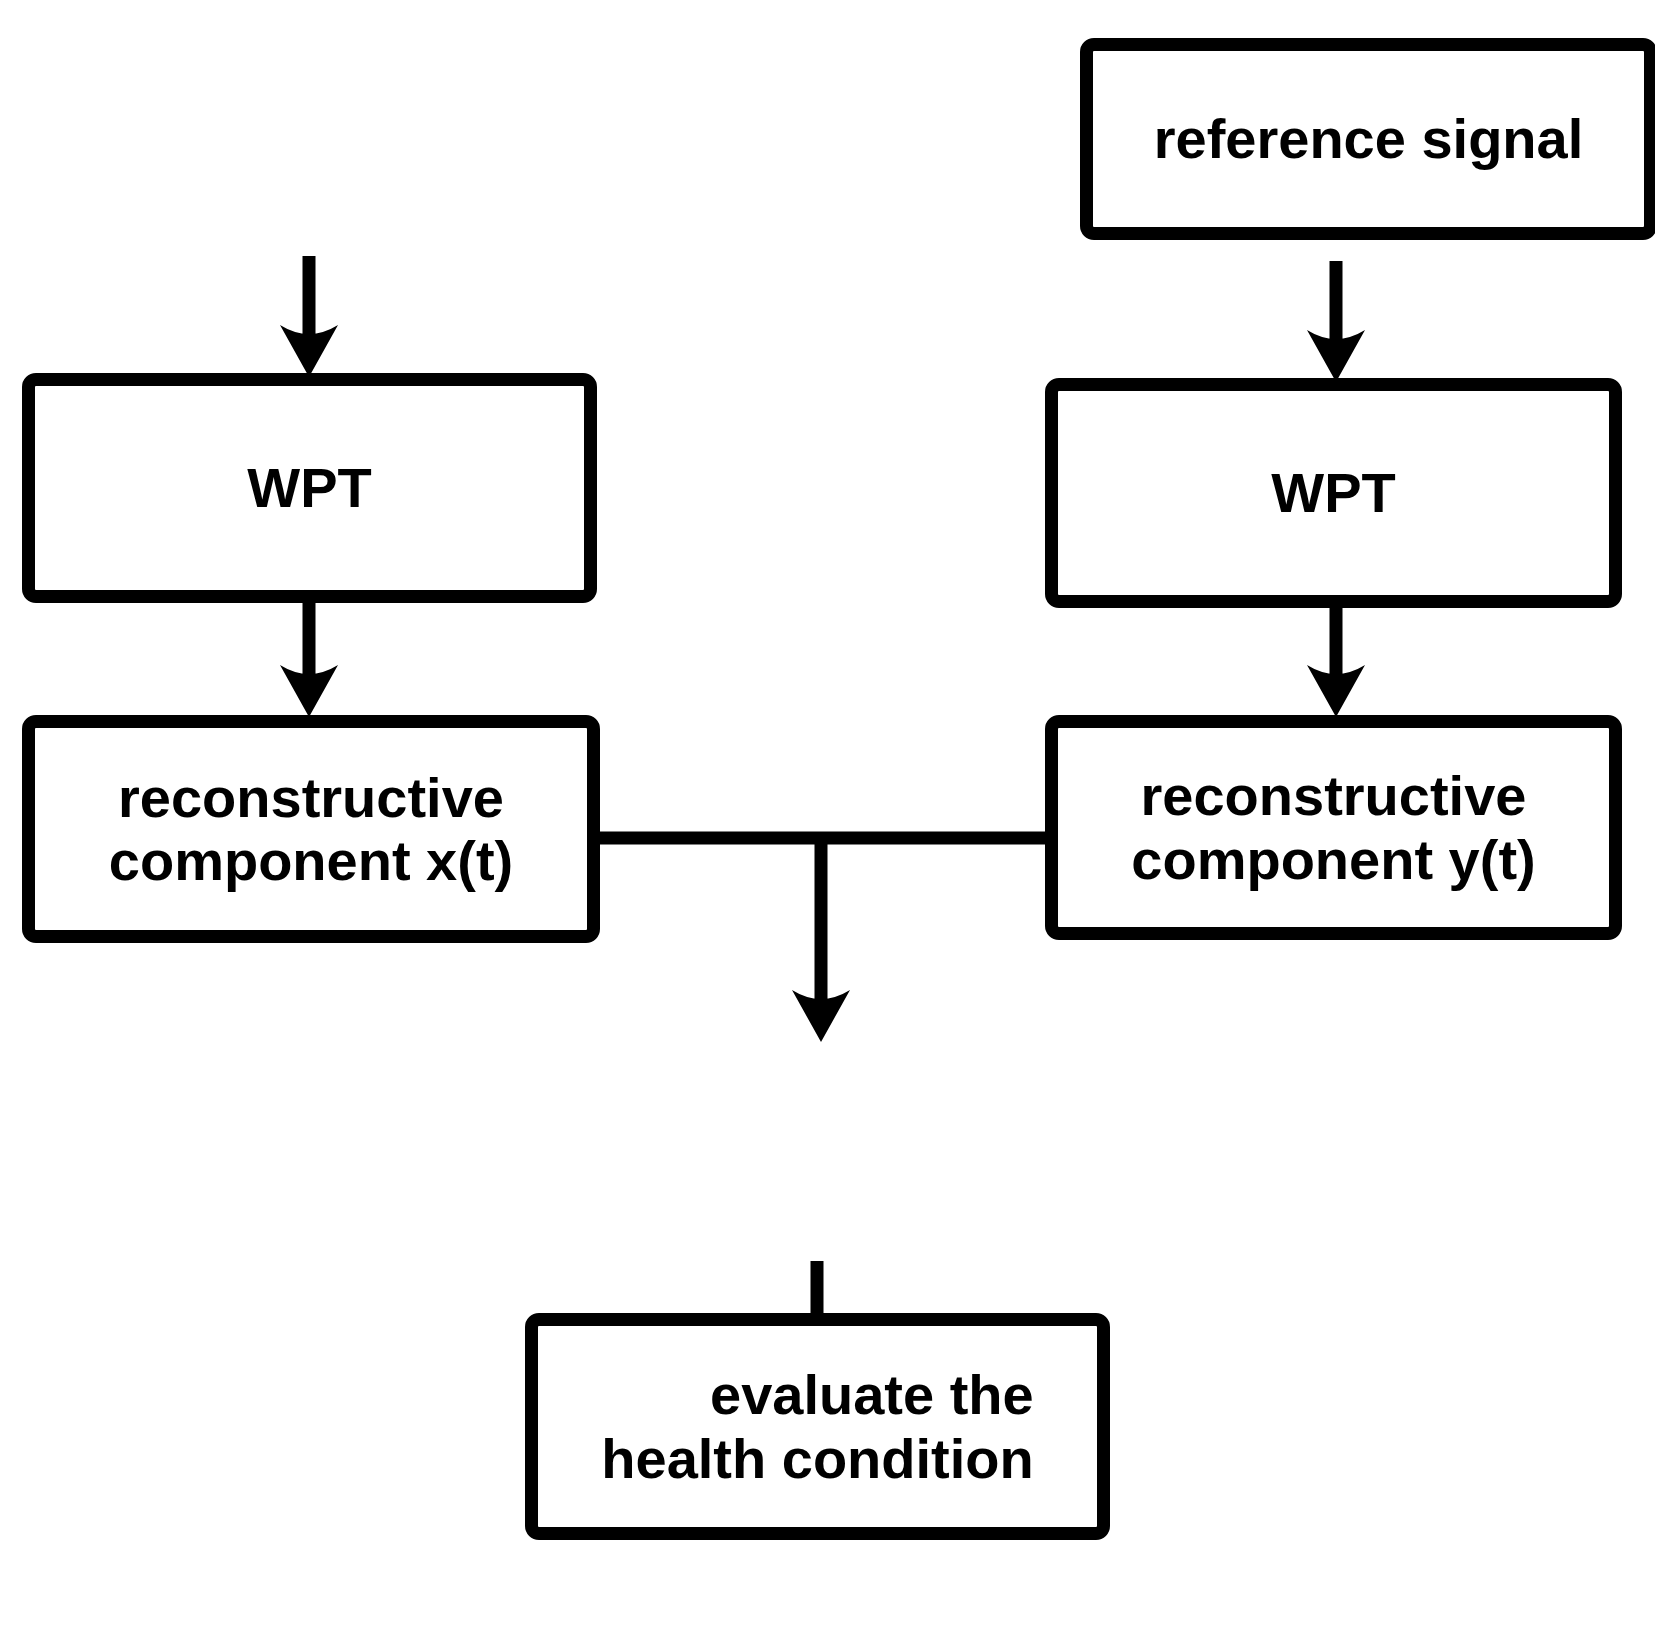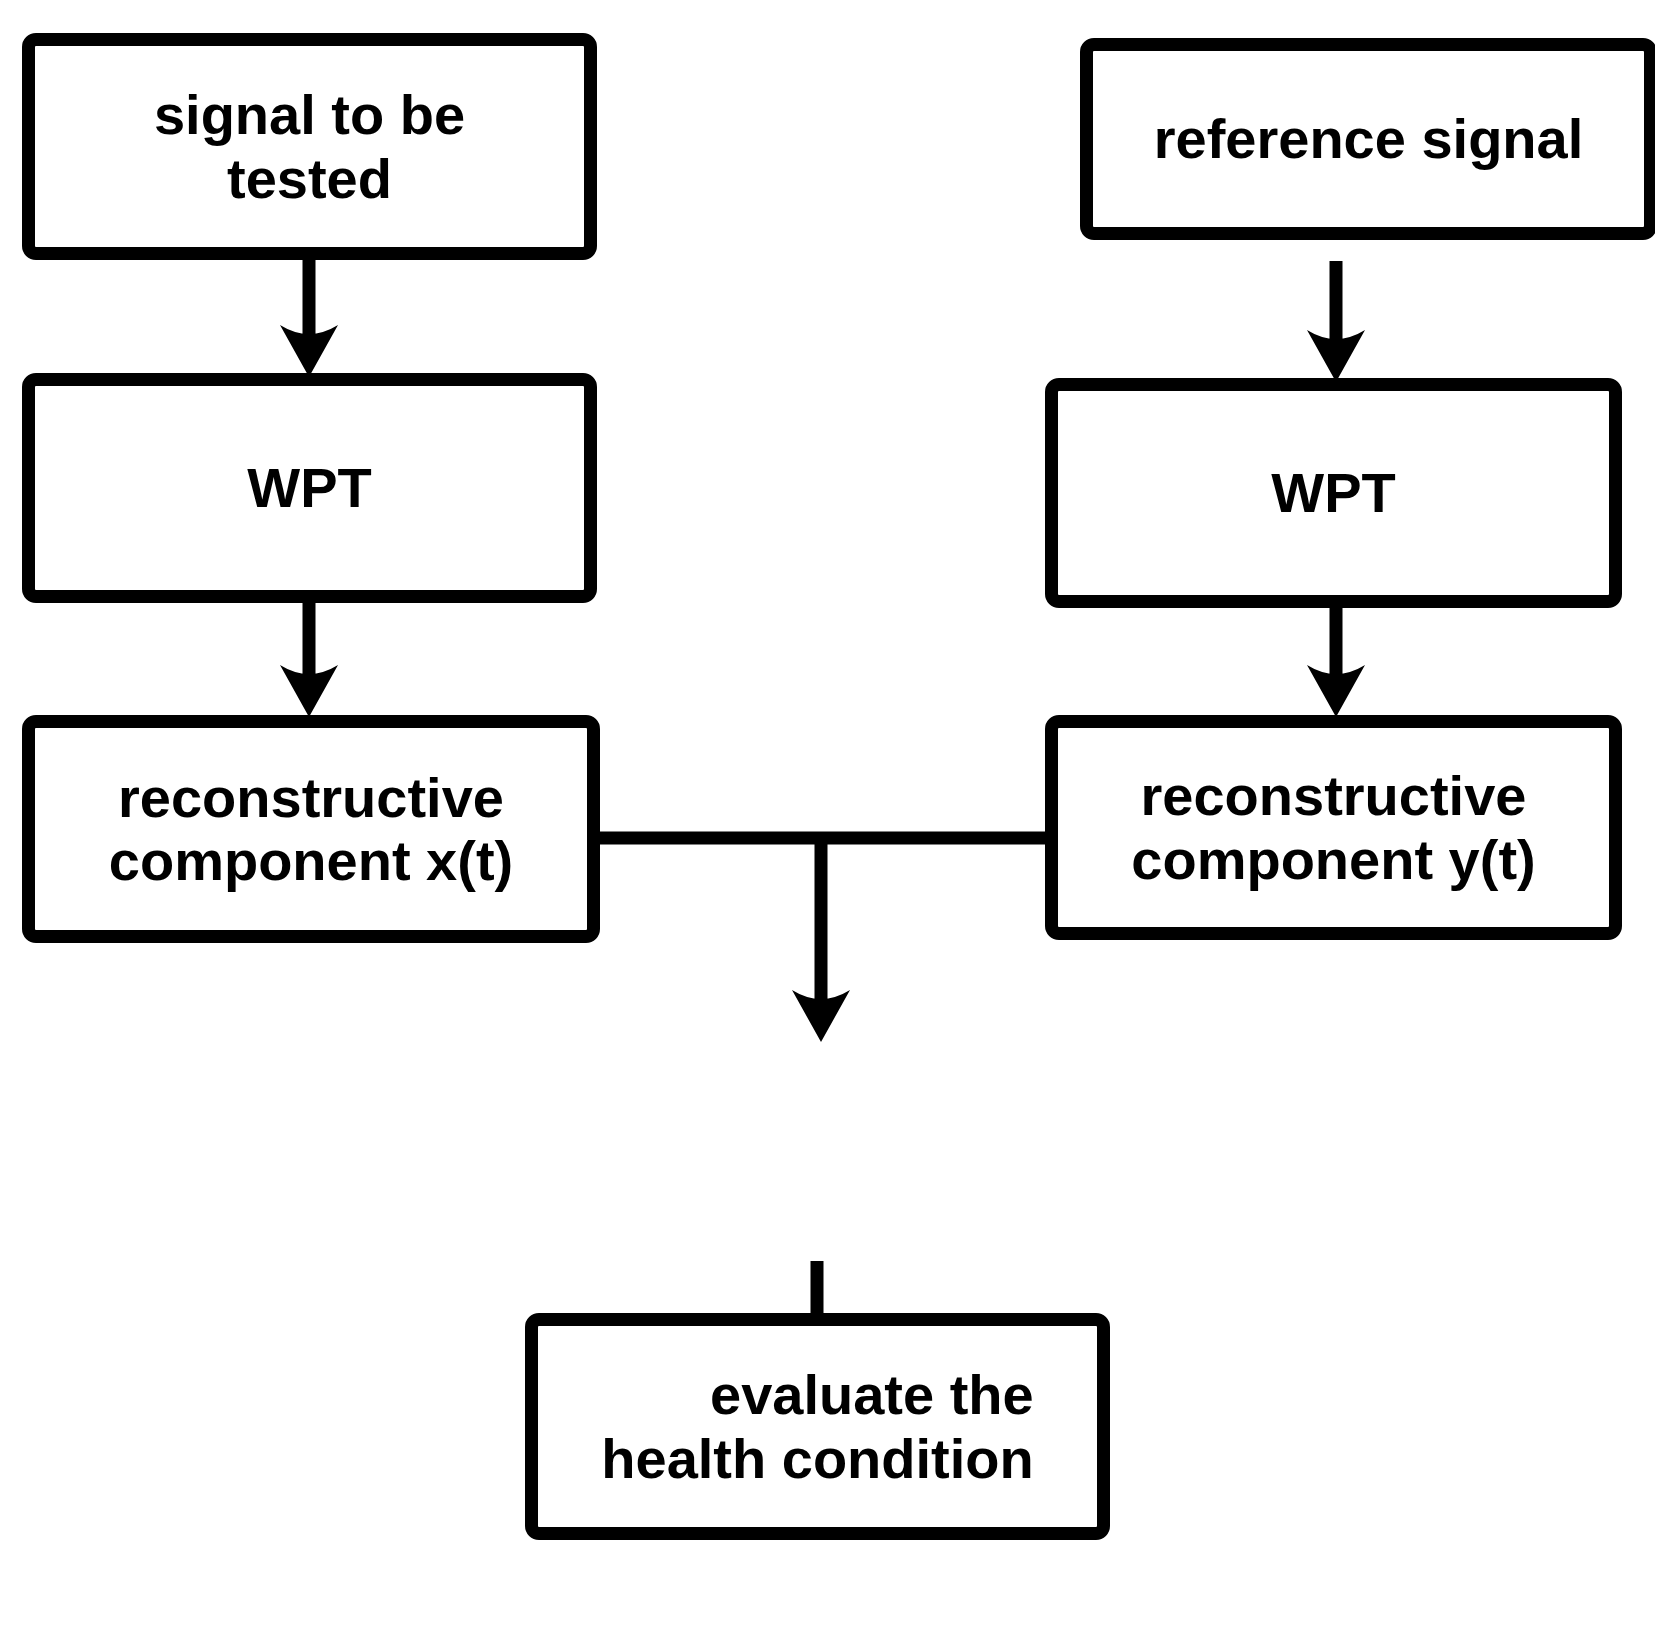--- a/index.html
+++ b/index.html
@@ -79,24 +79,20 @@
 
       <path d="M280,325 Q309,343 338,325 L309,377 Z"></path>
       <path d="M280,665 Q309,683 338,665 L309,717 Z"></path>
       <path d="M1307,330 Q1336,348 1365,330 L1336,382 Z"></path>
       <path d="M1307,665 Q1336,683 1365,665 L1336,717 Z"></path>
       <path d="M792,990 Q821,1008 850,990 L821,1042 Z"></path>
       <path d="M788,1345 Q817,1363 846,1345 L817,1397 Z"></path>
     </g>
   </svg>
 
-  <div class="node n-signal">
-    <span class="label">signal to be
-tested</span>
-  </div>
 
   <div class="node n-reference">
     <span class="label">reference signal</span>
   </div>
 
   <div class="node n-wpt-left">
     <span class="label">WPT</span>
   </div>
 
   <div class="node n-wpt-right">

